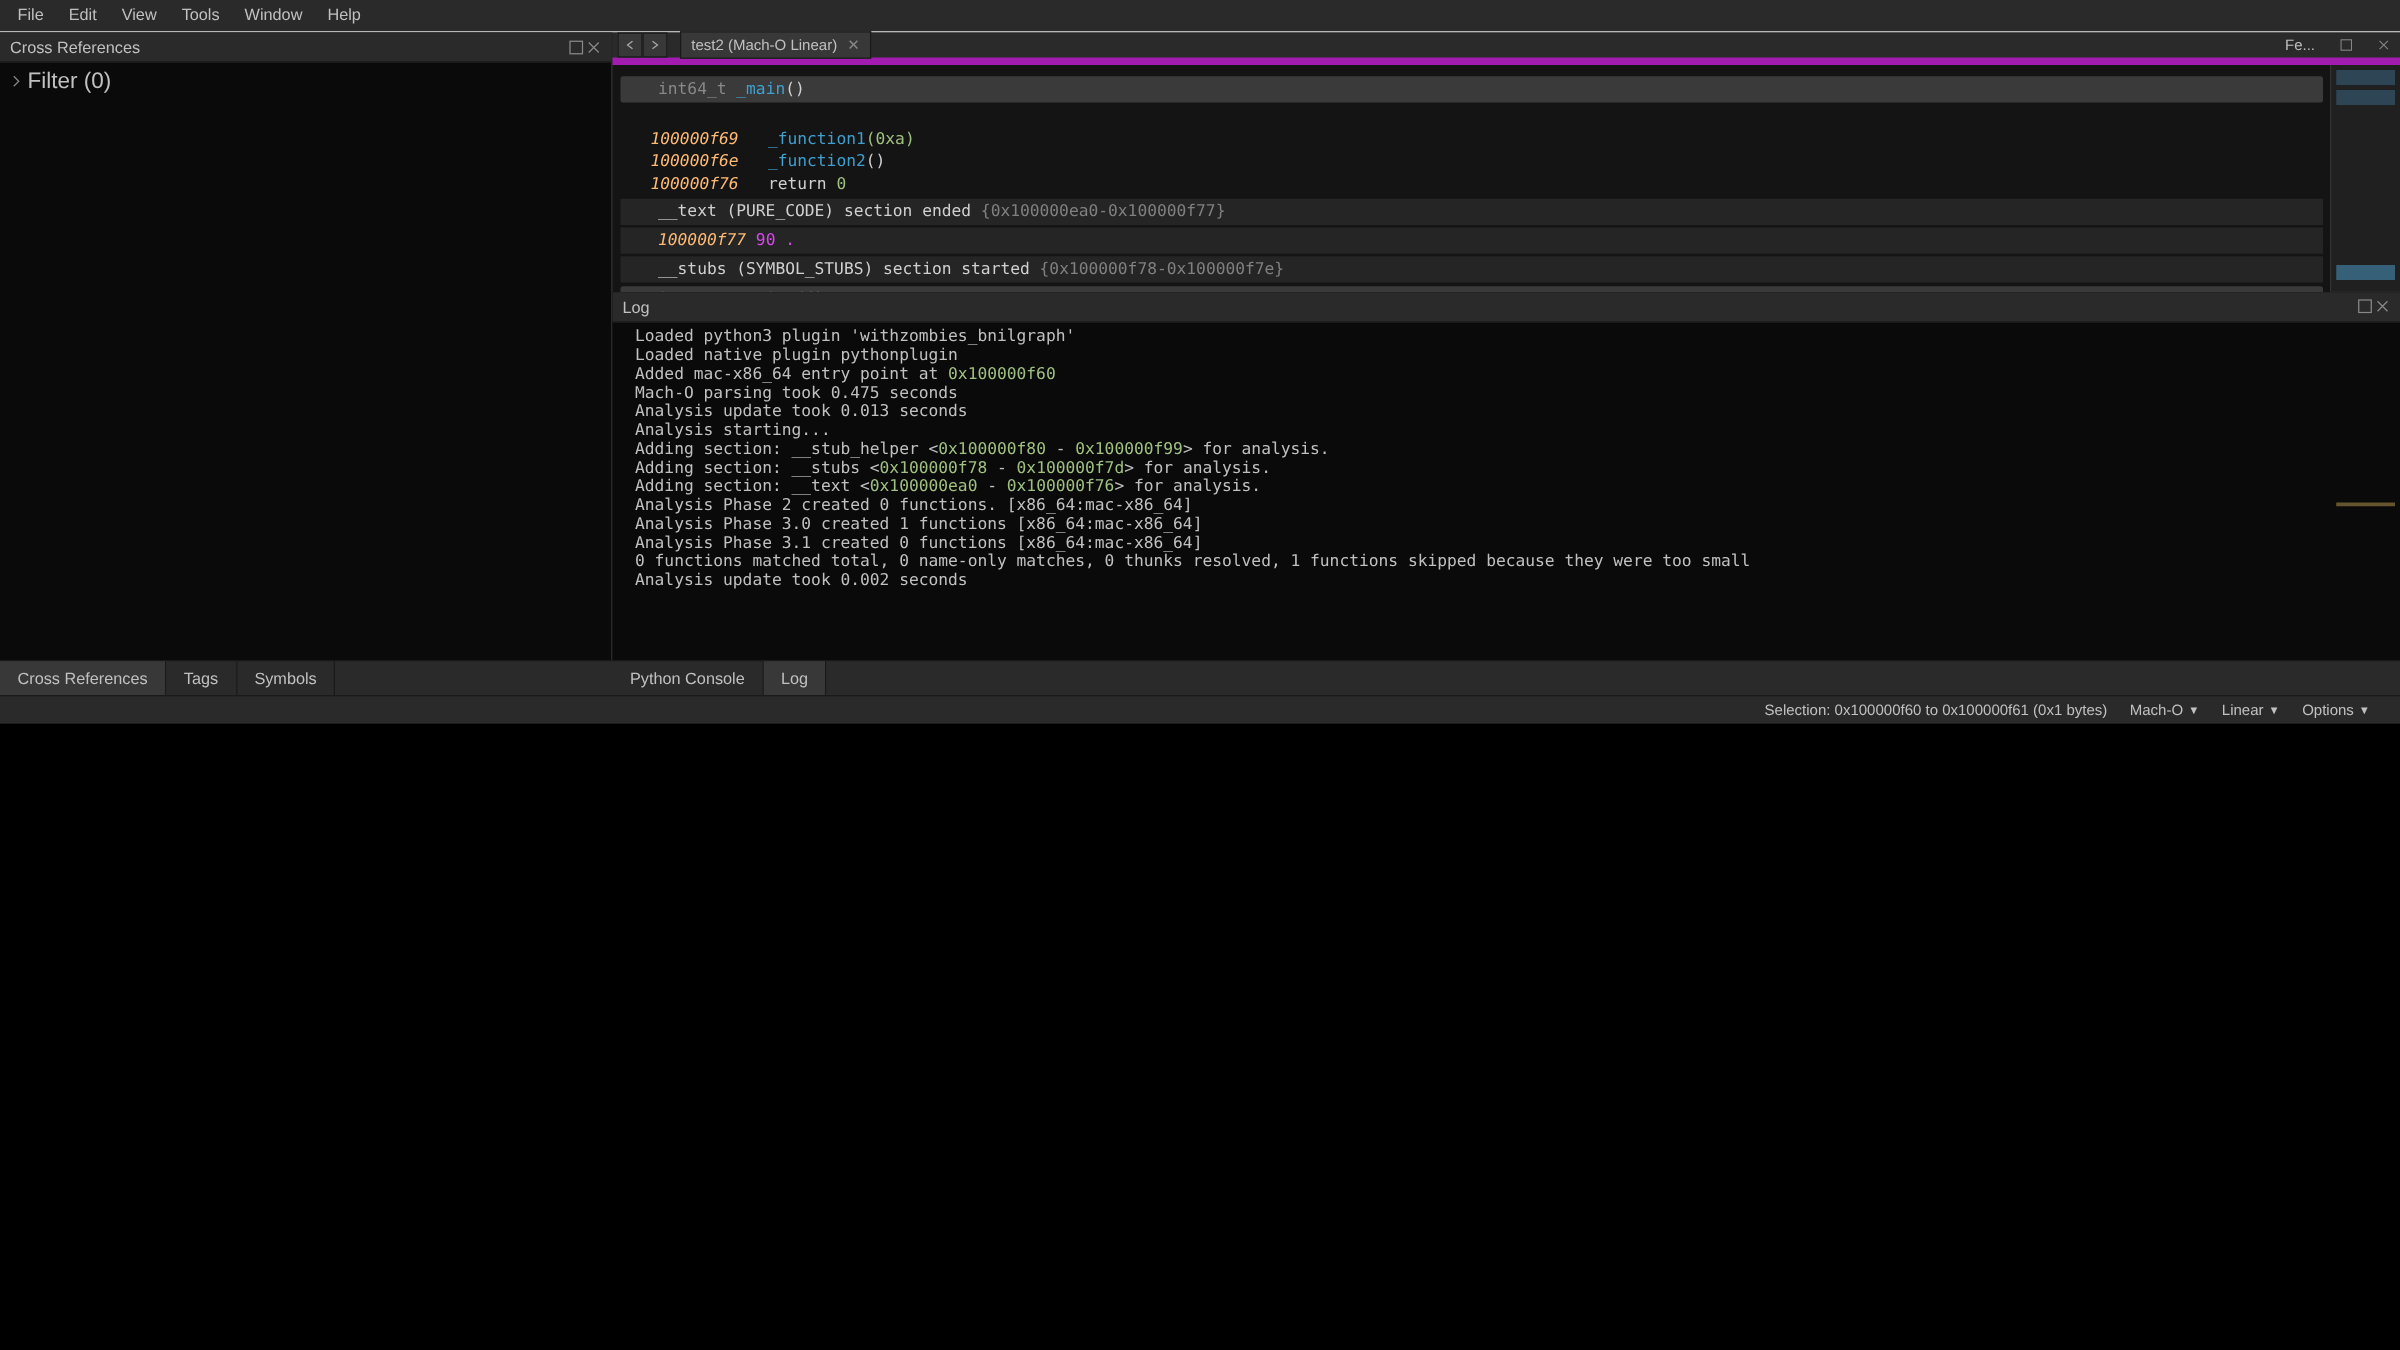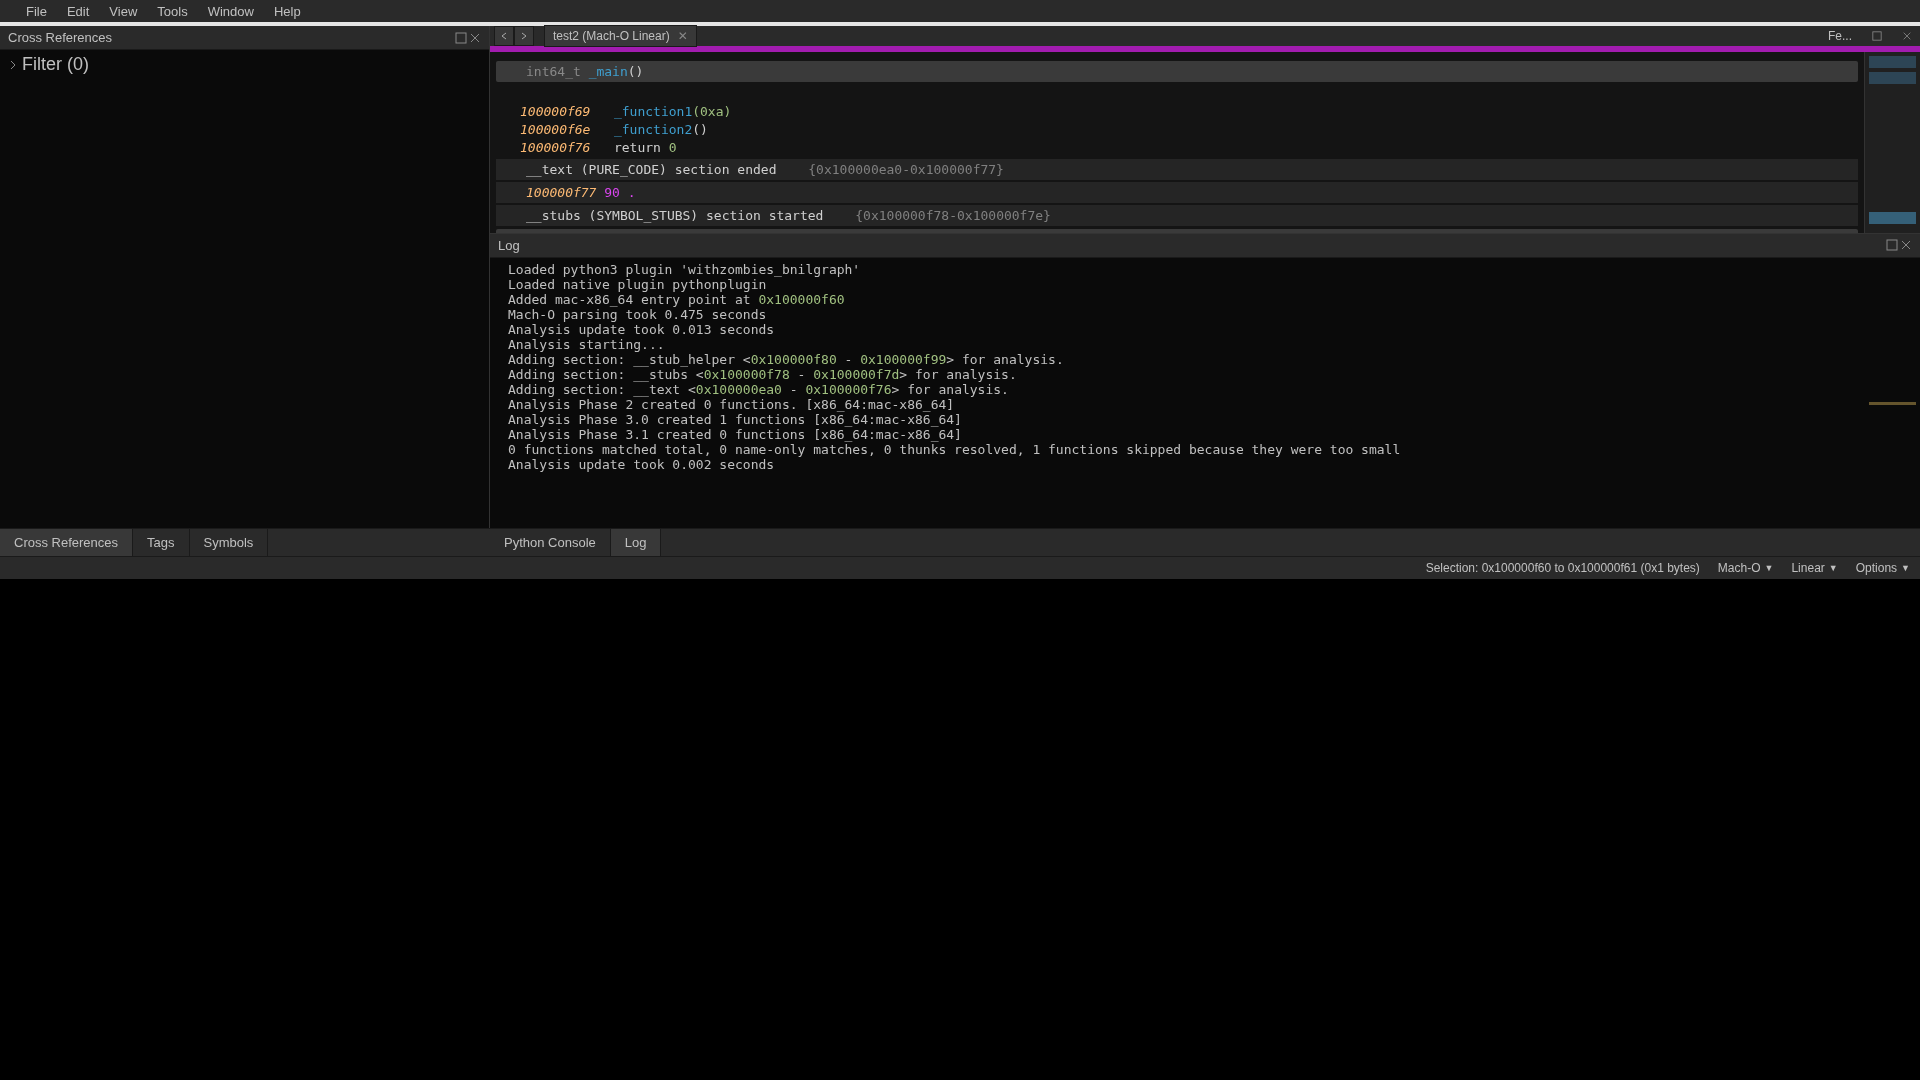--- a/index.html
+++ b/index.html
@@ -9,25 +9,25 @@
   background: #1e1e1e;
   color: #c0c0c0;
   width: 1920px;
   height: 1080px;
   overflow: hidden;
   display: flex;
   flex-direction: column;
 }
 .menubar {
   background: #2a2a2a;
-  border-bottom: 4px solid #e5e5e5;
-  display: flex;
-  padding: 0 16px;
+  border-bottom: 1px solid #e5e5e5;
+  display: flex;
+  padding: 0 4px;
   height: 26px;
-  align-items: center;
+  align-items: flex-start;
 }
 .menubar span {
   padding: 4px 10px;
   cursor: pointer;
 }
 .panel-header {
   background: #2a2a2a;
   padding: 4px 8px;
   font-size: 13px;
   border-bottom: 1px solid #1a1a1a;
@@ -130,21 +130,21 @@
 .sectionline {
   background: #252525;
   padding: 3px 0 3px 30px;
   margin: 2px 6px;
 }
 .addr { color: #fdba74; font-style: italic; }
 .type { color: #888; }
 .func { color: #3f9fcf; margin-top: 27px; }
 .kw { color: #d0d0d0; }
 .num { color: #a0c080; }
-.comment { color: #808080; margin-left: 24px; }
+.comment { color: #808080; }
 .ident { color: #d0d0d0; }
 .hex-d { color: #d946ef; }
 .minimap {
   width: 56px;
   background: #202020;
   border-left: 1px solid #333;
   position: relative;
 }
 .minimap-chunk { position: absolute; left: 4px; right: 4px; height: 12px; background: #3a6a8a; opacity: 0.5; }
 .log-panel {
@@ -176,21 +176,21 @@
 .bottom-tabs .btab.active { background: #383838; }
 .bottom-row { display: flex; }
 .left-btabs { width: 490px; display: flex; }
 .right-btabs { flex: 1; display: flex; }
 .statusbar {
   background: #2a2a2a;
   border-top: 1px solid #1a1a1a;
   display: flex;
   justify-content: flex-end;
   align-items: center;
-  padding: 4px 10px;
+  padding: 4px 24px;
   gap: 18px;
   font-size: 12px;
 }
 .statusbar span { display: flex; align-items: center; gap: 4px; }
 .dropdown-arrow { font-size: 9px; }
 .blackfill { flex: 1; background: #000; }
 </style>
 </head>
 <body>
 

